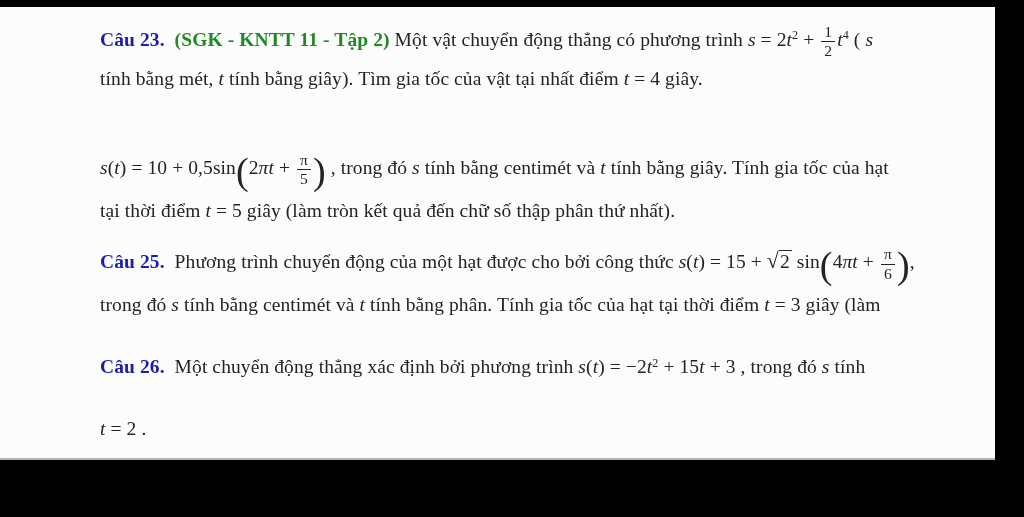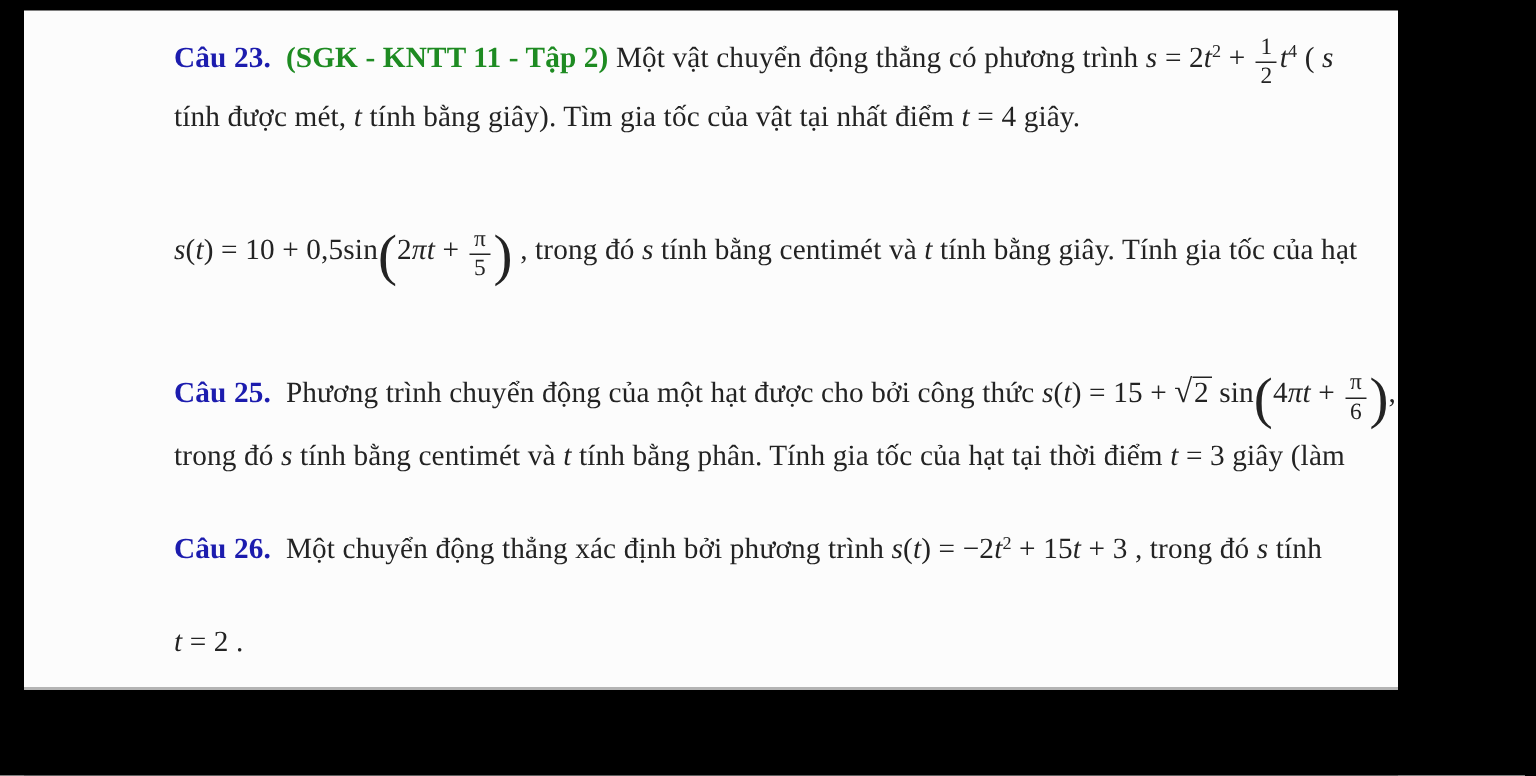--- a/index.html
+++ b/index.html
@@ -1,18 +1,18 @@
 <!DOCTYPE html>
 <html style="--page_bg: #fcfcfc; --bar: #000000; --label: #1c1cae; --source: #1e8b22; --body: #232323;"><head>
 <meta charset="utf-8">
 <style>
   html,body{margin:0;padding:0;}
   body{width:1024px;height:517px;overflow:hidden;background:#000;
        font-family:"Liberation Serif", serif;}
-  .page{position:absolute;left:16px;top:0;width:916px;height:517px;background:var(--page_bg,#fcfcfc);}
+  .page{position:absolute;left:0;top:0;width:995px;height:517px;background:var(--page_bg,#fcfcfc);}
   .bar-top{position:absolute;left:0;top:0;width:100%;height:7px;background:var(--bar,#000);}
   .bar-bottom{position:absolute;left:0;top:458px;width:100%;height:59px;background:var(--bar,#000);
               border-top:2px solid #b4b4b4;box-sizing:border-box;}
   .line{position:absolute;left:100px;font-size:19.5px;line-height:30px;color:var(--body,#232323);
         white-space:pre;letter-spacing:0.1px;}
   
   .r-label{font-weight:bold;color:var(--label,#1c1cae);}
   .r-source{font-weight:bold;color:var(--source,#1e8b22);}
   .r-plain{}
   .r-math{font-style:italic;}
@@ -27,21 +27,22 @@
   .sqrt .rad{font-size:1.12em;}
   .sqrt .rdc{border-top:1.6px solid var(--body,#232323);padding:0 2px 0 1px;}
 </style>
 </head>
 <body>
 
 <div class="page">
   <div class="bar-top"></div>
 
   <div class="line" style="top:24px"><span class="r-label">Câu 23.</span><span class="r-plain">  </span><span class="r-source">(SGK - KNTT 11 - Tập 2)</span><span class="r-plain"> Một vật chuyển động thẳng có phương trình </span><span class="r-math">s</span><span class="r-mn"> = 2</span><span class="r-math">t</span><span class="r-sup">2</span><span class="r-mn"> + </span><span class="frac"><span class="num">1</span><span class="den">2</span></span><span class="r-math">t</span><span class="r-sup">4</span><span class="r-mn"> ( </span><span class="r-math">s</span></div>
-  <div class="line" style="top:64px"><span class="r-plain">tính được mét, </span><span class="r-math">t</span><span class="r-plain"> tính bằng giây). Tìm gia tốc của vật tại nhất điểm </span><span class="r-math">t</span><span class="r-mn"> = 4</span><span class="r-plain"> giây.</span></div>
+  <div class="line" style="top:64px"><span class="r-plain">tính bằng mét, </span><span class="r-math">t</span><span class="r-plain"> tính bằng giây). Tìm gia tốc của vật tại nhất điểm </span><span class="r-math">t</span><span class="r-mn"> = 4</span><span class="r-plain"> giây.</span></div>
   <div class="line" style="top:152px"><span class="r-math">s</span><span class="r-mn">(</span><span class="r-math">t</span><span class="r-mn">) = 10 + 0,5sin</span><span class="r-big">(</span><span class="r-mn">2</span><span class="r-math">πt</span><span class="r-mn"> + </span><span class="frac"><span class="num">π</span><span class="den">5</span></span><span class="r-big">)</span><span class="r-plain"> , trong đó </span><span class="r-math">s</span><span class="r-plain"> tính bằng centimét và </span><span class="r-math">t</span><span class="r-plain"> tính bằng giây. Tính gia tốc của hạt</span></div>
+  <div class="line" style="top:196px"><span class="r-plain">tại thời điểm </span><span class="r-math">t</span><span class="r-mn"> = 5</span><span class="r-plain"> giây (làm tròn kết quả đến chữ số thập phân thứ nhất).</span></div>
   <div class="line" style="top:246px"><span class="r-label">Câu 25.</span><span class="r-plain">  Phương trình chuyển động của một hạt được cho bởi công thức </span><span class="r-math">s</span><span class="r-mn">(</span><span class="r-math">t</span><span class="r-mn">) = 15 + </span><span class="sqrt"><span class="rad">√</span><span class="rdc">2</span></span><span class="r-mn"> sin</span><span class="r-big">(</span><span class="r-mn">4</span><span class="r-math">πt</span><span class="r-mn"> + </span><span class="frac"><span class="num">π</span><span class="den">6</span></span><span class="r-big">)</span><span class="r-mn">,</span></div>
   <div class="line" style="top:290px"><span class="r-plain">trong đó </span><span class="r-math">s</span><span class="r-plain"> tính bằng centimét và </span><span class="r-math">t</span><span class="r-plain"> tính bằng phân. Tính gia tốc của hạt tại thời điểm </span><span class="r-math">t</span><span class="r-mn"> = 3</span><span class="r-plain"> giây (làm</span></div>
   <div class="line" style="top:352px"><span class="r-label">Câu 26.</span><span class="r-plain">  Một chuyển động thẳng xác định bởi phương trình </span><span class="r-math">s</span><span class="r-mn">(</span><span class="r-math">t</span><span class="r-mn">) = −2</span><span class="r-math">t</span><span class="r-sup">2</span><span class="r-mn"> + 15</span><span class="r-math">t</span><span class="r-mn"> + 3</span><span class="r-plain"> , trong đó </span><span class="r-math">s</span><span class="r-plain"> tính</span></div>
   <div class="line" style="top:414px"><span class="r-math">t</span><span class="r-mn"> = 2</span><span class="r-plain"> .</span></div>
 
   <div class="bar-bottom"></div>
 </div>
 
 </body></html>

